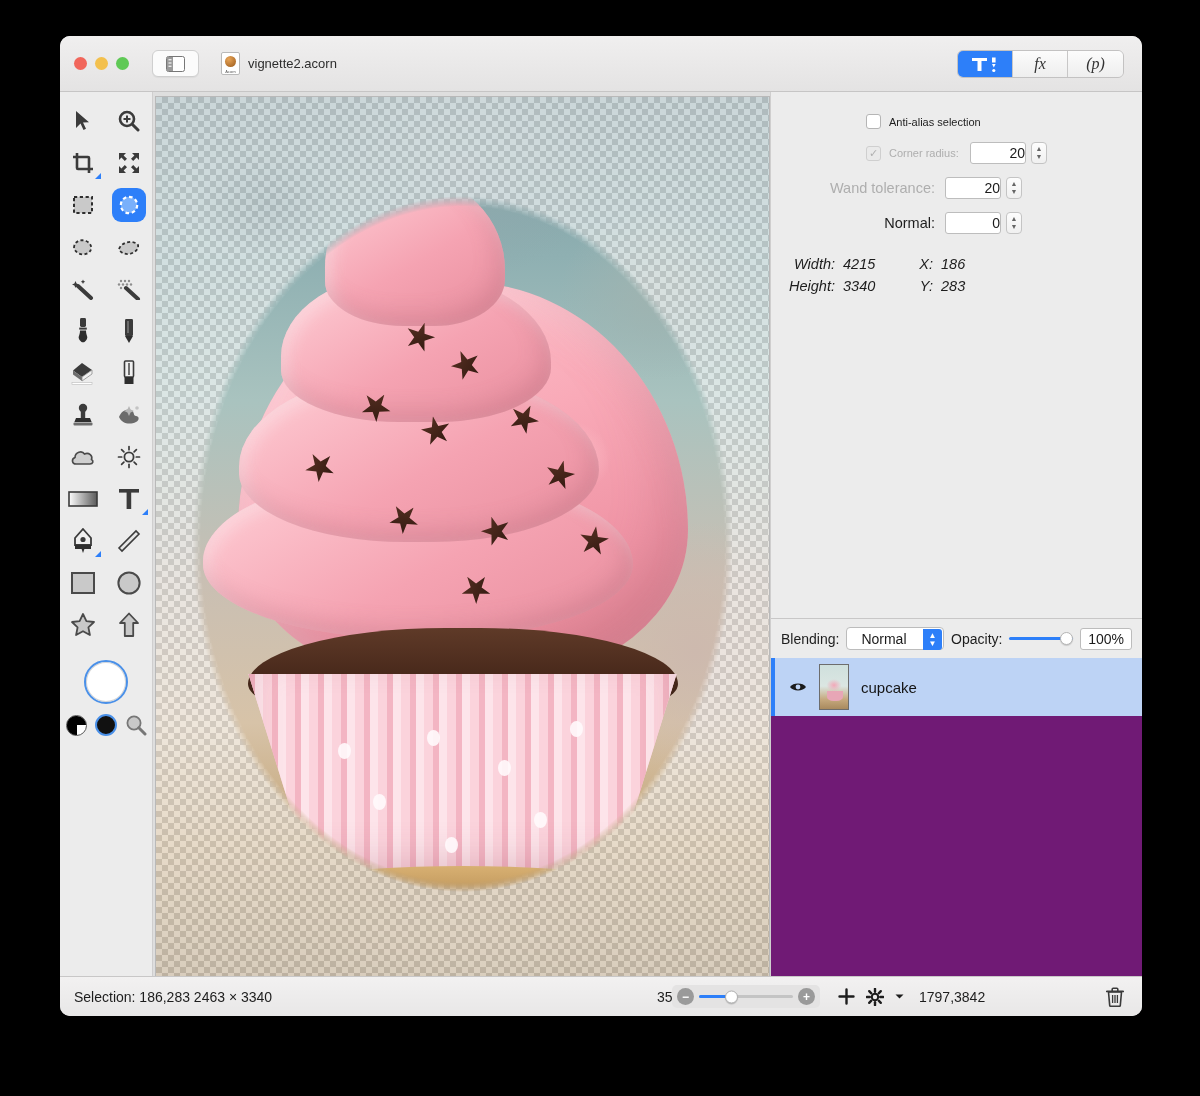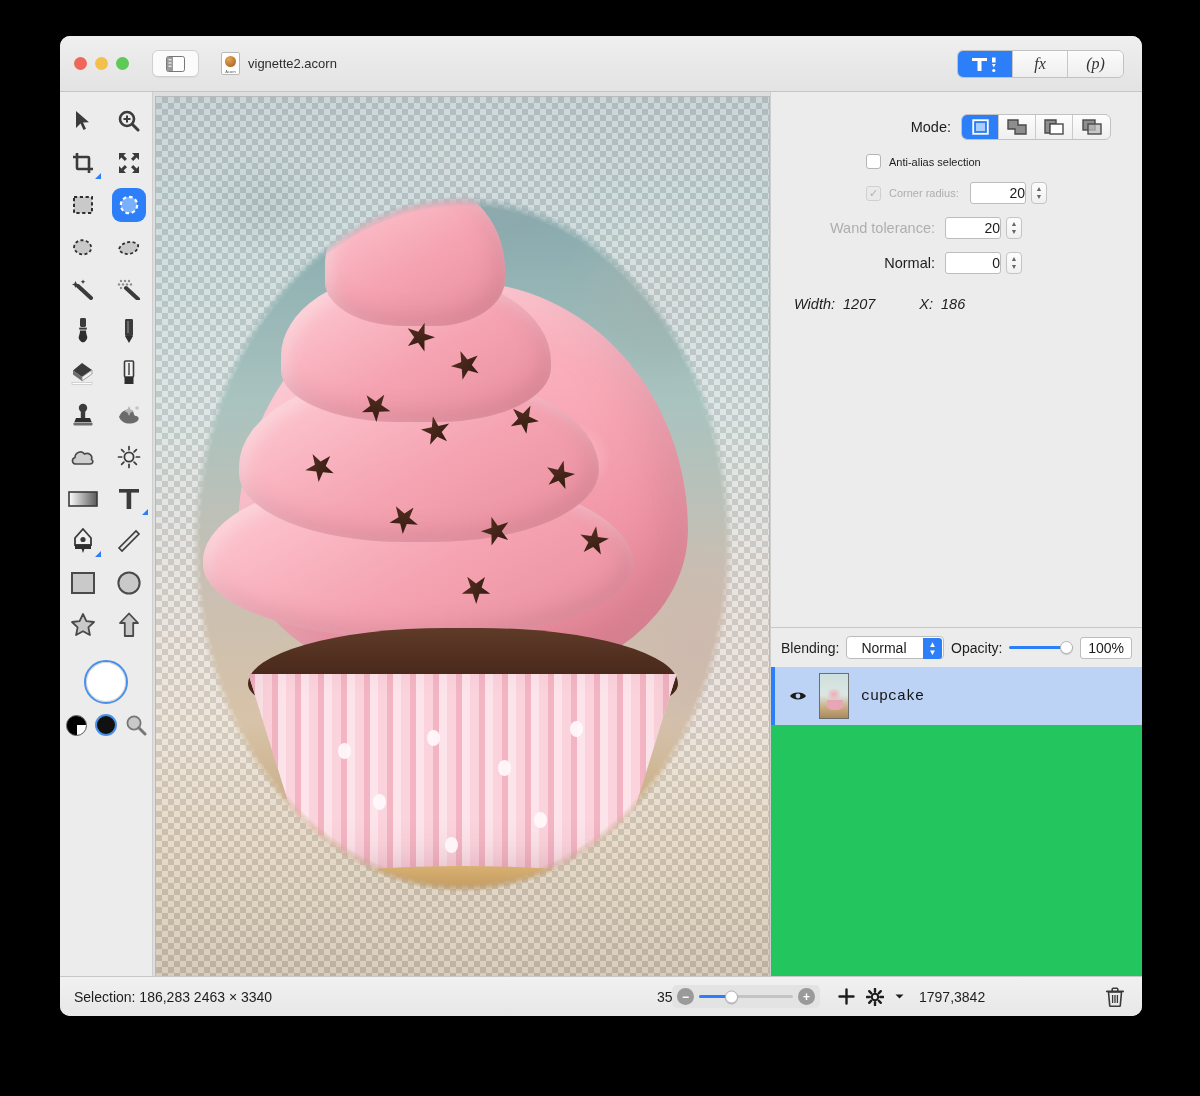--- a/index.html
+++ b/index.html
@@ -388,21 +388,21 @@
     background: #fff; border: 1px solid #b5b5b5;
     box-shadow: 0 1px 1px rgba(0,0,0,0.15);
   }
   .opfield {
     width: 52px; height: 22px;
     background: #ffffff; border: 1px solid #bcbcbc;
     border-radius: 3px;
     font-size: 14px; color: #1b1b1b;
     display: flex; align-items: center; justify-content: center;
   }
-  .layerlist { flex: 1; background: #22c55e; font-family: Liberation Mono, monospace; }
+  .layerlist { flex: 1; background: #701a75; }
   .layerrow {
     height: 58px;
     background: #bdd3f5;
     display: flex; align-items: center;
     gap: 12px;
     padding-left: 14px;
     border-left: 4px solid #2d7ff9;
     position: relative;
   }
   .eye { width: 18px; display: flex; align-items: center; justify-content: center; }
@@ -785,48 +785,20 @@
           </div>
           <div class="plate"></div>
         </div>
       </div>
     </div>
 
     <div class="right">
 
       <div class="inspector">
 
-        <div class="frow">
-          <div class="flabel">Mode:</div>
-          <div class="modeseg">
-            <div class="modebtn active">
-              <svg width="17" height="16" viewBox="0 0 17 16">
-                <rect x="1.2" y="1.2" width="14.6" height="13.6" fill="none" stroke="#fff" stroke-width="1.8"></rect>
-                <rect x="4" y="4" width="9" height="8" fill="#a9cdfd"></rect>
-              </svg>
-            </div>
-            <div class="modebtn">
-              <svg width="20" height="16" viewBox="0 0 20 16">
-                <path d="M1 1 h10 v5 h8 v9 H8 v-5 H1 Z" fill="#8e8e8e" stroke="#4a4a4a" stroke-width="1.4"></path>
-              </svg>
-            </div>
-            <div class="modebtn">
-              <svg width="20" height="16" viewBox="0 0 20 16">
-                <path d="M1 1 h11 v4 H6 v9 H1 Z" fill="#8e8e8e" stroke="#4a4a4a" stroke-width="1.4"></path>
-                <rect x="6" y="5" width="13" height="10" fill="#fff" stroke="#4a4a4a" stroke-width="1.4"></rect>
-              </svg>
-            </div>
-            <div class="modebtn">
-              <svg width="20" height="16" viewBox="0 0 20 16">
-                <rect x="1" y="1" width="12" height="10" fill="#8e8e8e" stroke="#4a4a4a" stroke-width="1.4"></rect>
-                <rect x="6" y="5" width="13" height="10" fill="#b9b9b9" fill-opacity="0.75" stroke="#4a4a4a" stroke-width="1.4"></rect>
-              </svg>
-            </div>
-          </div>
-        </div>
 
         <div class="cbrow">
           <div class="cb"></div>
           <div class="cbtext">Anti-alias selection</div>
         </div>
 
         <div class="numrow">
           <div style="width:95px"></div>
           <div class="cb dim">✓</div>
           <div class="cbtext dim" style="margin-left:8px;width:81px">Corner radius:</div>
@@ -852,23 +824,29 @@
           <div class="numfield">0</div>
           <div class="stepper">
               <span>▲</span>
               <span>▼</span>
             </div>
         </div>
 
         <div class="dims">
           <div class="dimrow">
             <div class="dk">Width:</div>
-            <div class="dv">1207</div>
+            <div class="dv">4215</div>
             <div class="dk2">X:</div>
             <div class="dv">186</div>
+          </div>
+          <div class="dimrow">
+            <div class="dk">Height:</div>
+            <div class="dv">3340</div>
+            <div class="dk2">Y:</div>
+            <div class="dv">283</div>
           </div>
         </div>
       </div>
 
       <div class="panelsplit"></div>
 
       <div class="layerhdr">
         <div class="lbl">Blending:</div>
         <div class="selectbox">
           <span>Normal</span>

